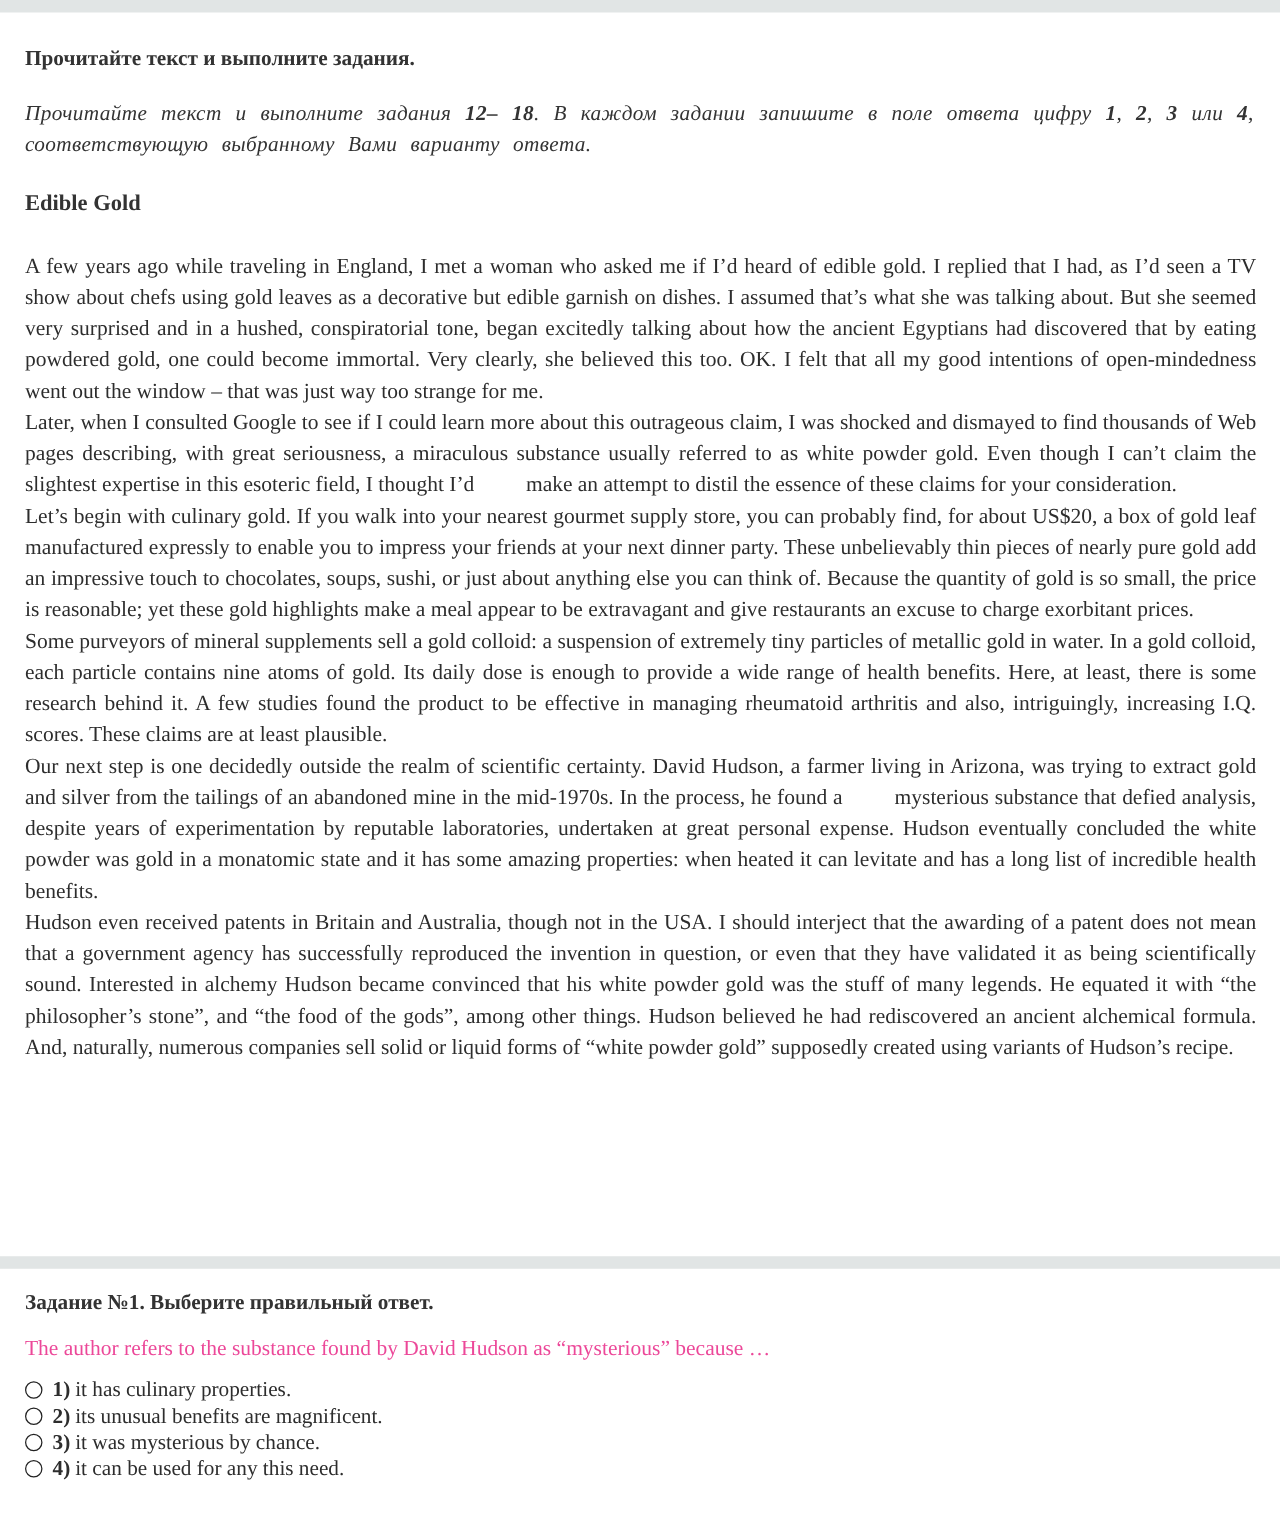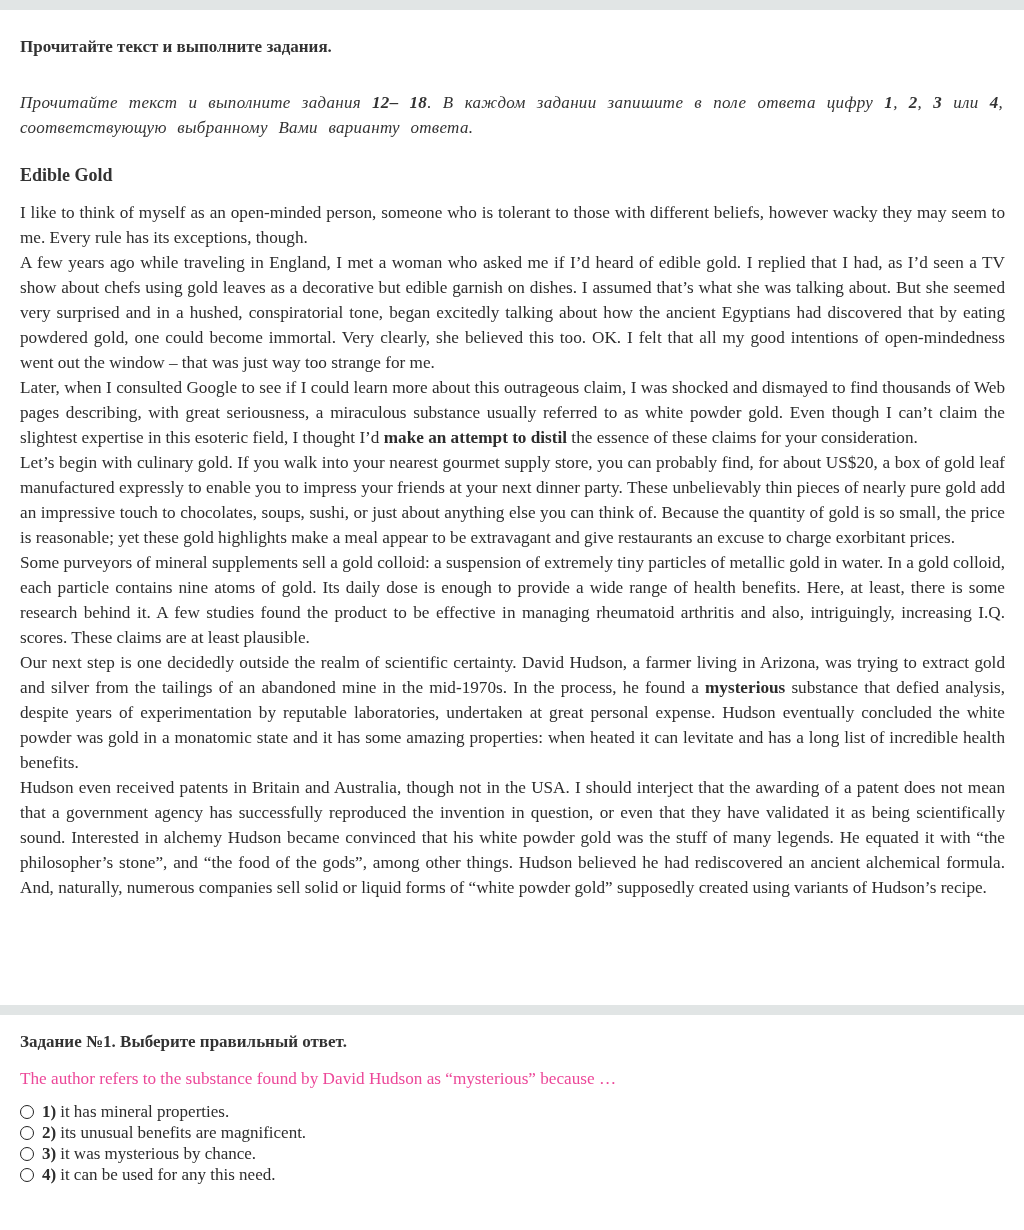--- a/index.html
+++ b/index.html
@@ -8,36 +8,36 @@
     font-family: "Liberation Serif", "DejaVu Serif", serif;
     color: #2b2b2b;
   }
   .band { height: 10px; background: #e1e5e5; }
   .top { height: 995px; position: relative; }
   .instr-title {
     position: absolute; left: 20px; top: 27px;
     font-weight: bold; font-size: 17px; color: #333;
   }
   .instr-text {
-    position: absolute; left: 20px; top: 80px; width: 983px;
+    position: absolute; left: 20px; top: 68px; width: 983px;
     font-style: italic; font-size: 17px; line-height: 25px;
     text-align: justify; color: #333; letter-spacing: 0.3px;
     word-spacing: 6px;
   }
   .instr-text b { font-weight: bold; }
   .article-title {
     position: absolute; left: 20px; top: 142px;
-    font-weight: bold; font-size: 18px; color: #333; margin-top: 13px;
+    font-weight: bold; font-size: 18px; color: #333;
   }
   .article {
     position: absolute; left: 20px; top: 190px; width: 985px;
     font-size: 17.2px; line-height: 25px; text-align: justify; color: #2d2d2d;
   }
   .article p { margin: 0; }
-  .article b { font-weight: bold; }
+  .article b { font-weight: normal; margin-left: 37px; }
   .band2 { position: absolute; left: 0; top: 1005px; width: 1024px; height: 10px; background: #e1e5e5; }
   .task-title {
     position: absolute; left: 20px; top: 1032px;
     font-weight: bold; font-size: 17px; color: #333;
   }
   .question {
     position: absolute; left: 20px; top: 1069px;
     font-size: 17.2px; color: #ec4899;
   }
   .options { position: absolute; left: 20px; top: 1101px; }
@@ -56,40 +56,39 @@
 
 <div class="band"></div>
 
 <div class="top">
   <div class="instr-title">Прочитайте текст и выполните задания.</div>
   <div class="instr-text"><span>Прочитайте текст и выполните задания </span><b>12– 18</b><span>. В каждом задании запишите в поле ответа цифру </span><b>1</b><span>, </span><b>2</b><span>, </span><b>3</b><span>  или </span><b>4</b><span>, соответствующую выбранному Вами варианту ответа.</span></div>
 
   <div class="article-title">Edible Gold</div>
 
   <div class="article">
-    <p>I like to think of myself as an open-minded person, someone who is tolerant to those with different beliefs, however wacky they may seem to me. Every rule has its exceptions, though.</p>
     <p>A few years ago  while traveling in England, I met a woman who asked me if I’d heard of edible gold. I replied that I had, as I’d seen a TV show about chefs using gold leaves as a decorative but edible garnish on dishes. I assumed that’s what she was talking about. But she seemed very surprised and in a hushed, conspiratorial tone, began excitedly talking about how the ancient Egyptians had discovered that by eating powdered gold, one could become immortal. Very clearly, she believed this too. OK. I felt that all my good intentions of open-mindedness went out the window –  that was just way too strange for me.</p>
     <p><span>Later, when I consulted Google to see if I could learn more about this outrageous claim, I was shocked   and dismayed to find thousands of Web pages describing, with great seriousness, a miraculous substance usually referred to as white powder gold. Even though I can’t claim the slightest expertise in this esoteric field, I thought I’d </span><b>make an attempt to distil</b><span> the essence of these claims for your consideration.</span></p>
     <p>Let’s begin with culinary gold. If you walk into your nearest gourmet supply store, you can probably find, for about US$20, a box of gold leaf manufactured expressly to enable you to impress your friends at your next dinner party. These unbelievably thin pieces of nearly pure gold add an impressive touch to chocolates, soups, sushi, or just about anything else you can think of. Because the quantity of gold is so small, the price is reasonable; yet these gold highlights make a meal appear to be extravagant and give restaurants an excuse to charge exorbitant prices.</p>
     <p>Some purveyors of mineral supplements sell a gold colloid: a suspension of extremely tiny particles of metallic gold in water. In a gold colloid, each particle contains nine atoms of gold. Its daily dose is enough to provide a wide range of health benefits. Here, at least, there is some research behind it. A few studies found the product to be effective in managing rheumatoid arthritis and also, intriguingly, increasing I.Q. scores. These claims are at least plausible.</p>
     <p><span>Our next step is one decidedly outside the realm of scientific certainty. David Hudson, a farmer living in   Arizona, was trying to extract gold and silver from the tailings of an abandoned mine in the mid-1970s. In the process, he found a </span><b>mysterious</b><span> substance that defied analysis, despite years of experimentation by reputable laboratories, undertaken at great personal expense. Hudson eventually concluded the white powder was gold in a monatomic state and it has some amazing properties: when heated it can levitate and has a long list of incredible health benefits.</span></p>
     <p>Hudson even received patents in  Britain and Australia, though not in the  USA. I should interject that the awarding of a patent does not mean that a government agency has successfully reproduced the invention in question, or even that they have validated it as being scientifically sound. Interested in alchemy Hudson became convinced that his white powder gold was the stuff of many legends. He equated it with “the philosopher’s stone”, and “the food of the gods”, among other things. Hudson believed he had rediscovered an ancient alchemical formula. And, naturally, numerous companies sell solid or liquid forms of “white powder gold” supposedly created using variants of Hudson’s recipe.</p>
   </div>
 </div>
 
 <div class="band2"></div>
 
 <div class="task-title">Задание №1. Выберите правильный ответ.</div>
 <div class="question">The author refers to the substance found by David Hudson as “mysterious” because …</div>
 
 <div class="options">
   <label class="option">
     <span class="radio"></span>
     <span class="opt-num">1)</span>
-    <span>it has mineral properties.</span>
+    <span>it has culinary properties.</span>
   </label>
   <label class="option">
     <span class="radio"></span>
     <span class="opt-num">2)</span>
     <span>its unusual benefits are magnificent.</span>
   </label>
   <label class="option">
     <span class="radio"></span>
     <span class="opt-num">3)</span>
     <span>it was mysterious by chance.</span>

